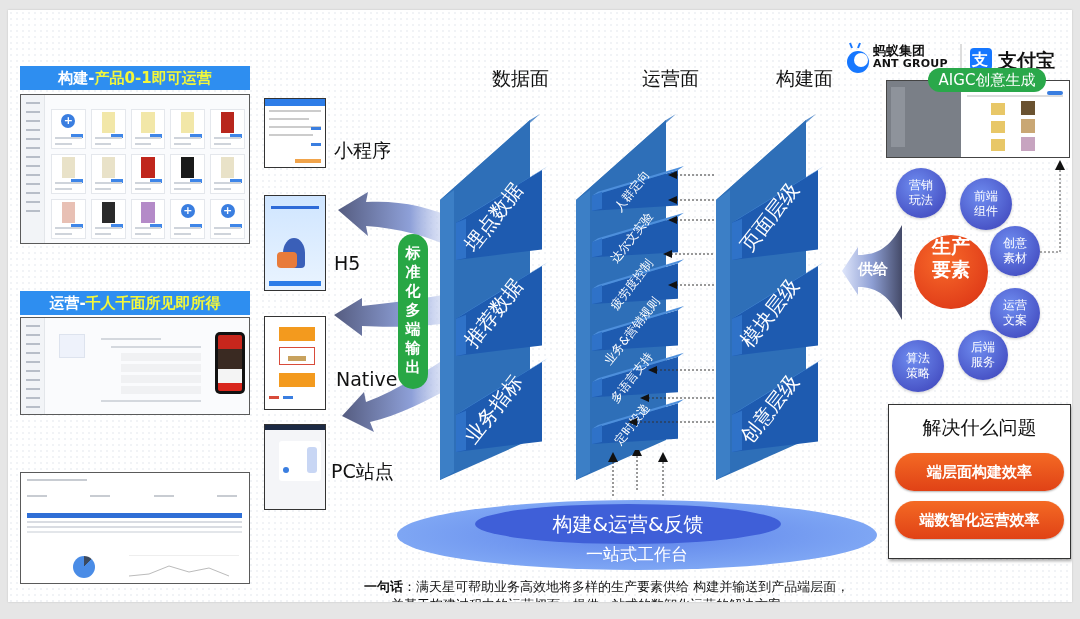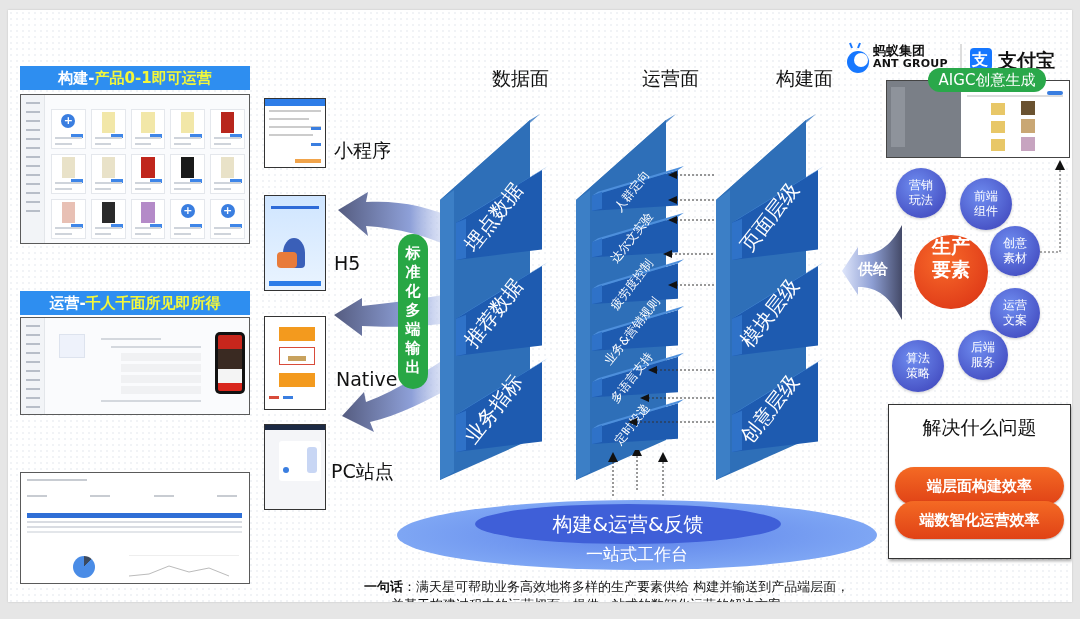--- a/index.html
+++ b/index.html
@@ -453,21 +453,21 @@
       <div class="ball" style="left: 884px; top: 330px; width: 52px; height: 52px;">
         <div>
           <div>算法</div>
           <div>策略</div>
         </div>
       </div>
     </div>
 
   <div class="qbox">
     <div class="qt">解决什么问题</div>
-    <div class="qbtn" style="top:48px;margin-top:14px;">端层面构建效率</div>
+    <div class="qbtn" style="top:48px;">端层面构建效率</div>
     <div class="qbtn" style="top:96px;">端数智化运营效率</div>
   </div>
 
   <svg style="position:absolute;left:590px;top:440px;" width="70" height="46">
     <line x1="15" y1="46" x2="15" y2="10" stroke="#333" stroke-dasharray="2,2"></line>
       <polygon points="10,12 15,2 20,12" fill="#111"></polygon>
     <line x1="39" y1="40" x2="39" y2="4" stroke="#333" stroke-dasharray="2,2"></line>
       <polygon points="34,6 39,-4 44,6" fill="#111"></polygon>
     <line x1="65" y1="46" x2="65" y2="10" stroke="#333" stroke-dasharray="2,2"></line>
       <polygon points="60,12 65,2 70,12" fill="#111"></polygon>

